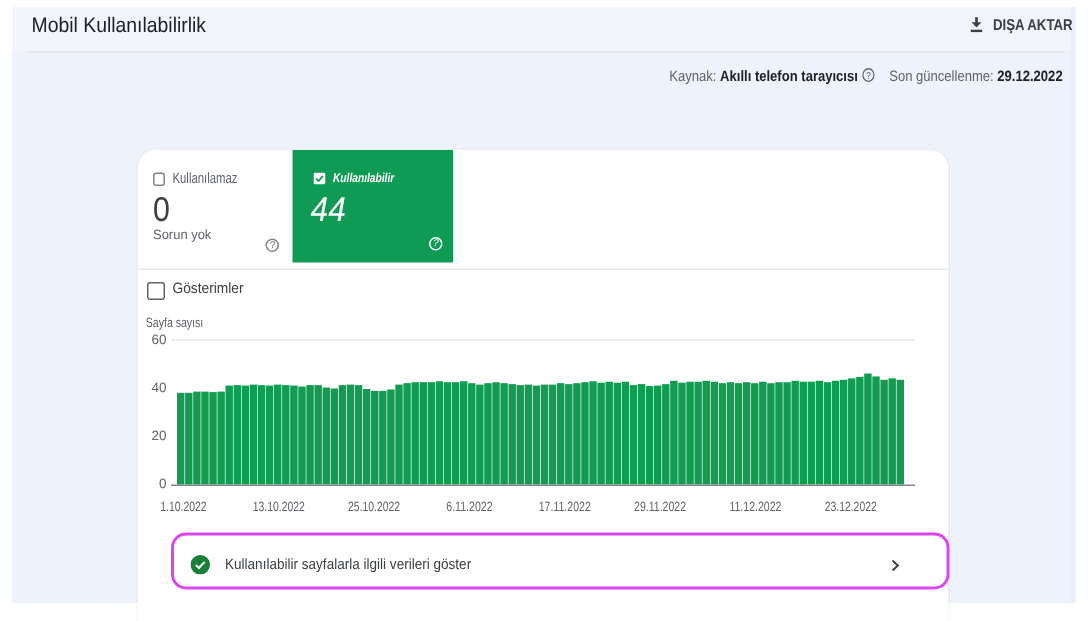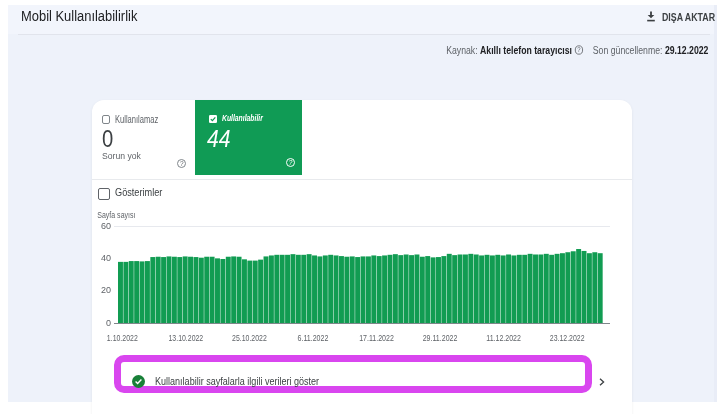--- a/index.html
+++ b/index.html
@@ -19,22 +19,22 @@
   .card { position:absolute; left:92px; top:88px; width:540px; height:396px;
     background:#ffffff; border-radius:12px 12px 0 0; box-shadow:0 1px 3px rgba(60,64,67,.08);margin-top:12px; }
   .tile2 { position:absolute; left:103px; top:0px; width:107px; height:75.2px; background:#109b55;font-style:italic; }
   .cb1 { position:absolute; left:9.8px; top:15.2px; width:8.7px; height:8.7px;
     border:1.1px solid #80868b; border-radius:2px; background:#fff; }
   .qmark { position:absolute; width:9.3px; height:9.3px; border-radius:50%;
     font-size:6.5px; text-align:center; line-height:8.6px; }
   .carddiv { position:absolute; left:0; top:78.5px; width:540px; height:1px; background:#e8eaed; }
   .gostbox { position:absolute; left:5.5px; top:87.5px; width:12px; height:12px;
     border:1.7px solid #5f6368; border-radius:2px; background:#fff; }
-  .banner { position:absolute; left:113.5px; top:355px; width:478px; height:38px;
-    background:#fff; border:7px solid #d946ef; border-radius:10px;padding-left:48px; }
+  .banner { position:absolute; left:113.5px; top:355px; width:519px; height:38px;
+    background:#fff; border:2px solid #d946ef; border-radius:10px;padding-left:48px; }
 </style>
 </head>
 <body>
 <div class="panel"></div>
 <div class="hband"></div>
 <div style="position:absolute;left:713.5px;top:5px;width:3.5px;height:397px;background:#e9edf7"></div>
 <div class="abs title">Mobil Kullanılabilirlik</div>
 <div class="hdiv"></div>
 <svg class="abs" style="left:646px;top:11px" width="10" height="11" viewBox="0 0 10 11">
   <rect x="4.1" y="0.5" width="1.8" height="4.2" fill="#3c4043"></rect>

